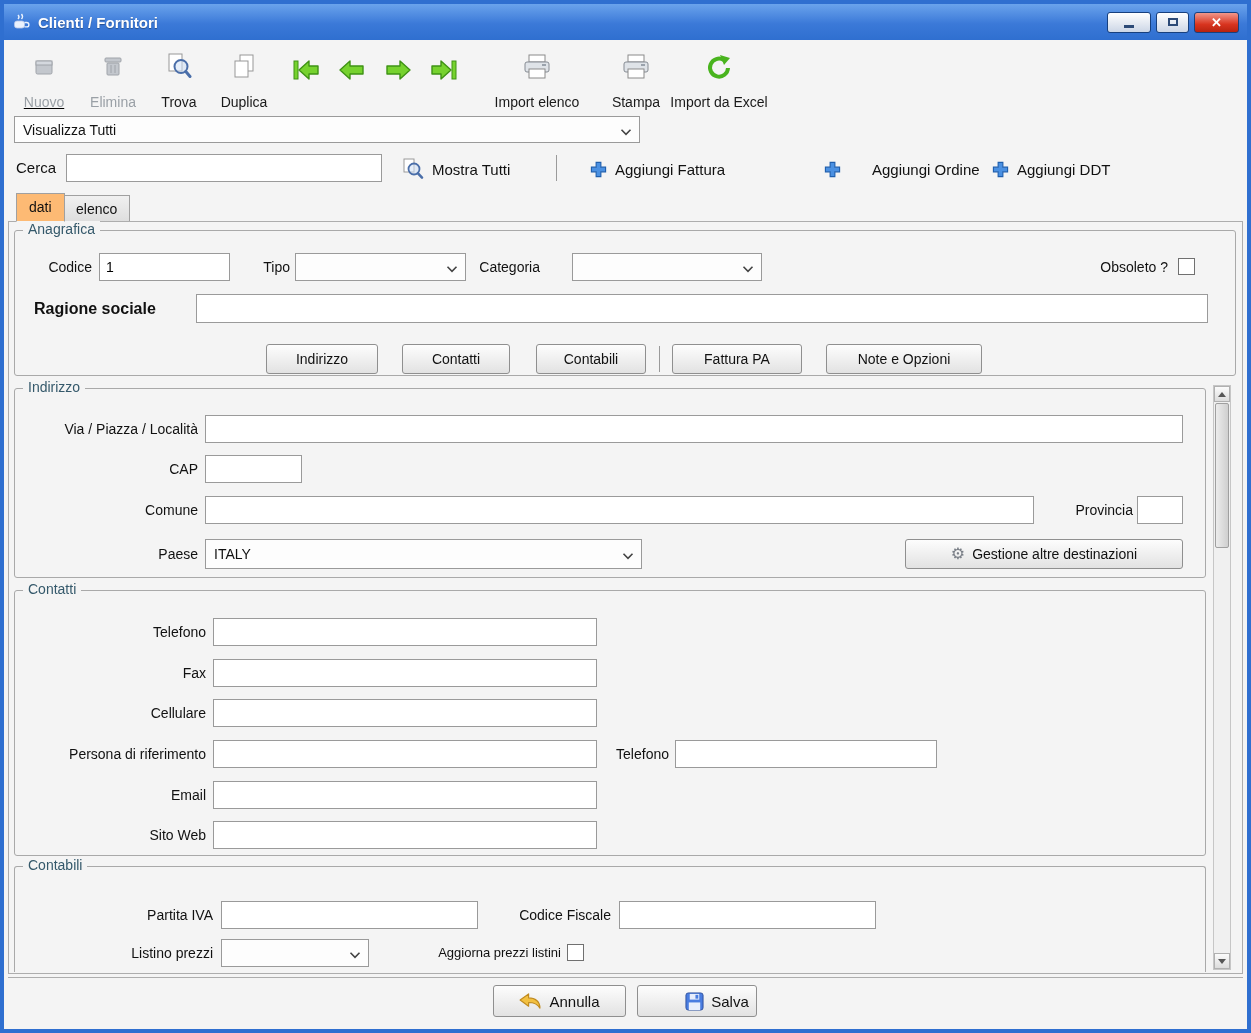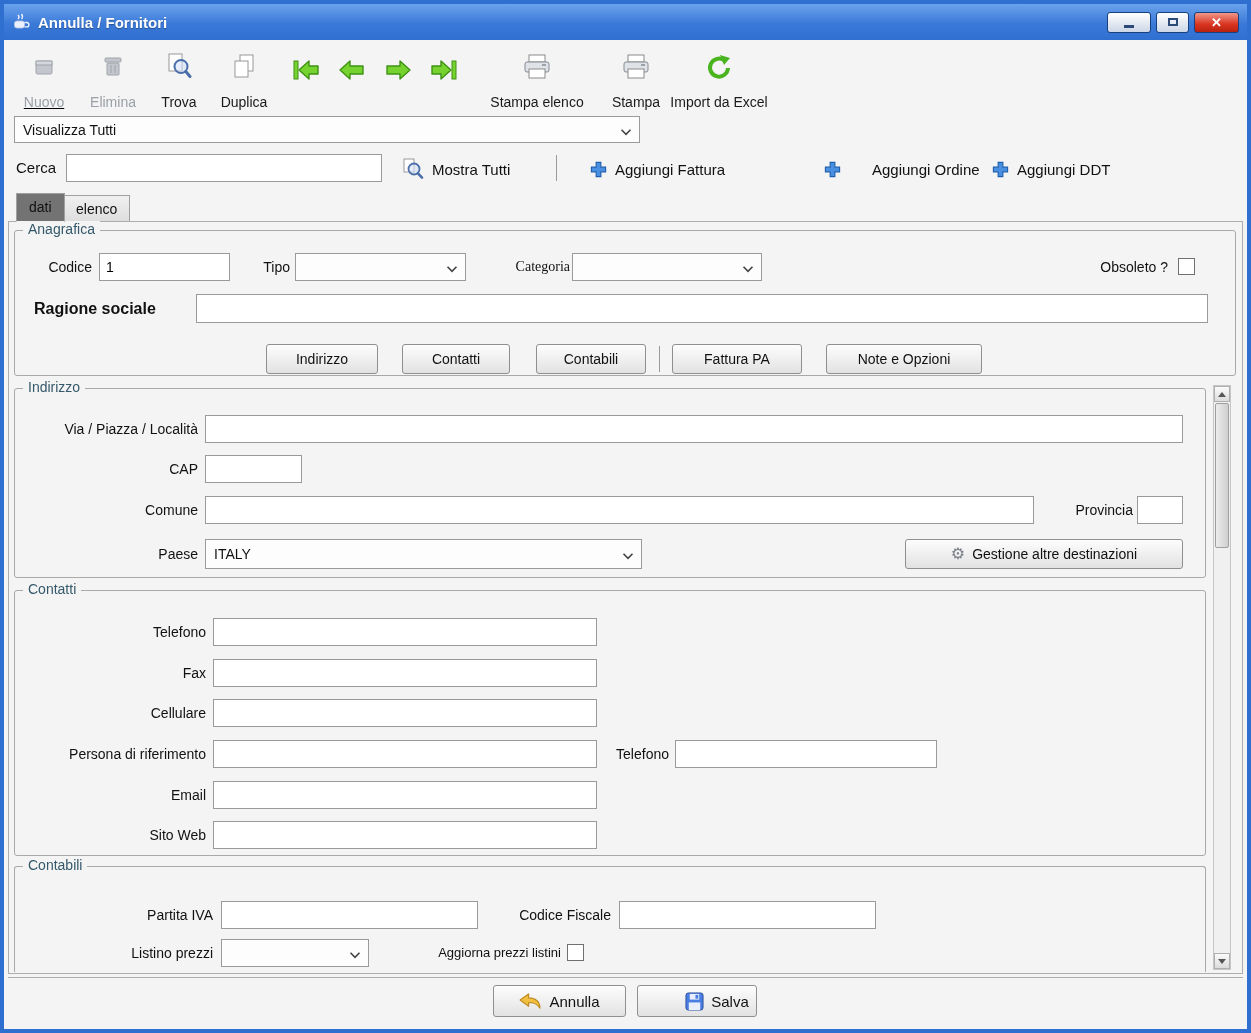--- a/index.html
+++ b/index.html
@@ -67,21 +67,21 @@
     position:absolute; top:-10px; left:8px; background:#f4f4f4; padding:0 5px;
     font-size:14px; color:#35596b;
   }
 
   
   .tab {
     position:absolute; top:189px; height:29px; line-height:27px; padding:0 12px;
     border:1px solid #a0a0a0; font-size:14px; color:#111; cursor:default;
   }
   .tab.inactive { background:linear-gradient(#f0f0f0,#dedede); top:191px; height:27px; }
-  .tab.active { background:#737373; border-bottom-color:#f4f4f4; z-index:3; }
+  .tab.active { background:#fdba74; border-bottom-color:#f4f4f4; z-index:3; }
   .main-frame { position:absolute; left:4px; top:217px; width:1235px; height:753px; border:1px solid #adadad; background:#f4f4f4; z-index:1; }
 
   
   .sb { position:absolute; left:1209px; top:381px; width:18px; height:585px; background:#f0f0f0; border:1px solid #c6c6c6; z-index:4; }
   .sb-btn { position:absolute; left:0; width:16px; height:16px; background:linear-gradient(#fbfbfb,#dcdcdc); border:1px solid #b0b0b0; display:flex; align-items:center; justify-content:center; }
   .sb-btn.up { top:0; }
   .sb-btn.down { bottom:0; }
   .tri-up { width:0; height:0; border-left:4px solid transparent; border-right:4px solid transparent; border-bottom:5px solid #555; }
   .tri-down { width:0; height:0; border-left:4px solid transparent; border-right:4px solid transparent; border-top:5px solid #555; }
   .sb-thumb { position:absolute; left:1px; right:1px; top:17px; height:145px; background:linear-gradient(90deg,#ececec,#cfcfcf); border:1px solid #9f9f9f; border-radius:2px; }
@@ -96,21 +96,21 @@
 <div class="window">
 
   <div class="titlebar">
     <span style="display:flex;">
       <svg width="18" height="18" viewBox="0 0 18 18">
         <path d="M6 2 q2 2 0 4 M9.5 1 q2 2.5 0 5" stroke="#eaf1fd" stroke-width="1.4" fill="none"></path>
         <rect x="2.5" y="8" width="10" height="7" rx="2.5" fill="#eaf1fd" stroke="#b9c6e8" stroke-width="0.8"></rect>
         <path d="M12.5 9.5 h2.2 a2.2 2.2 0 0 1 0 4.4 h-2.2" fill="none" stroke="#eaf1fd" stroke-width="1.4"></path>
       </svg>
     </span>
-    <span class="title">Annulla / Fornitori</span>
+    <span class="title">Clienti / Fornitori</span>
     <span class="win-controls">
       <span class="win-btn min">
           <span class="glyph-min"></span>
         </span>
       <span class="win-btn max">
           <span class="glyph-max"></span>
         </span>
       <span class="win-btn close">
           <span>✕</span>
         </span>
@@ -185,21 +185,21 @@
 
   <div class="tb-item" style="left:470px; width:126px;">
     <span class="tb-icon">
       <svg width="28" height="26" viewBox="0 0 28 26">
         <rect x="6" y="1" width="16" height="7" fill="#fff" stroke="#8a8a8a"></rect>
         <rect x="2" y="8" width="24" height="10" rx="2" fill="#dfe3e8" stroke="#868b93"></rect>
         <rect x="6" y="15" width="16" height="9" fill="#fff" stroke="#8a8a8a"></rect>
         <rect x="19" y="10" width="4" height="2" fill="#9aa2ac"></rect>
       </svg>
     </span>
-    <span class="tb-label">Stampa elenco</span>
+    <span class="tb-label">Import elenco</span>
   </div>
 
   <div class="tb-item" style="left:602px; width:60px;text-align:right;">
     <span class="tb-icon">
       <svg width="28" height="26" viewBox="0 0 28 26">
         <rect x="6" y="1" width="16" height="7" fill="#fff" stroke="#8a8a8a"></rect>
         <rect x="2" y="8" width="24" height="10" rx="2" fill="#dfe3e8" stroke="#868b93"></rect>
         <rect x="6" y="15" width="16" height="9" fill="#fff" stroke="#8a8a8a"></rect>
         <rect x="19" y="10" width="4" height="2" fill="#9aa2ac"></rect>
       </svg>
@@ -283,21 +283,21 @@
   <span class="lbl lbl-r z2" style="left:240px; top:249px; width:46px;">Tipo</span>
   <div class="combo z2" style="left:291px; top:249px; width:171px; height:28px;">
     <span></span>
     <span class="chev">
       <svg width="12" height="8" viewBox="0 0 12 8">
           <polyline points="1.5,1.5 6,6 10.5,1.5" fill="none" stroke="#444" stroke-width="1.6"></polyline>
         </svg>
     </span>
   </div>
 
-  <span class="lbl lbl-r z2" style="left:474px; top:249px; width:92px;font-family:Liberation Serif, serif;">Categoria</span>
+  <span class="lbl lbl-r z2" style="left:444px; top:249px; width:92px;">Categoria</span>
   <div class="combo z2" style="left:568px; top:249px; width:190px; height:28px;">
     <span></span>
     <span class="chev">
       <svg width="12" height="8" viewBox="0 0 12 8">
           <polyline points="1.5,1.5 6,6 10.5,1.5" fill="none" stroke="#444" stroke-width="1.6"></polyline>
         </svg>
     </span>
   </div>
 
   <span class="lbl lbl-r z2" style="left:1080px; top:249px; width:84px;">Obsoleto ?</span>

